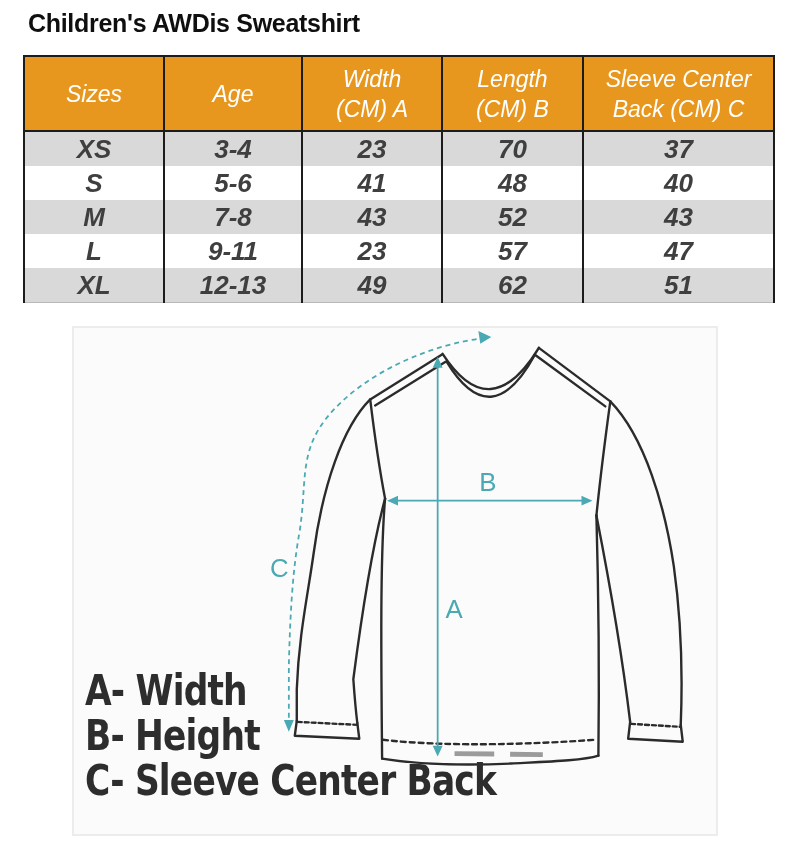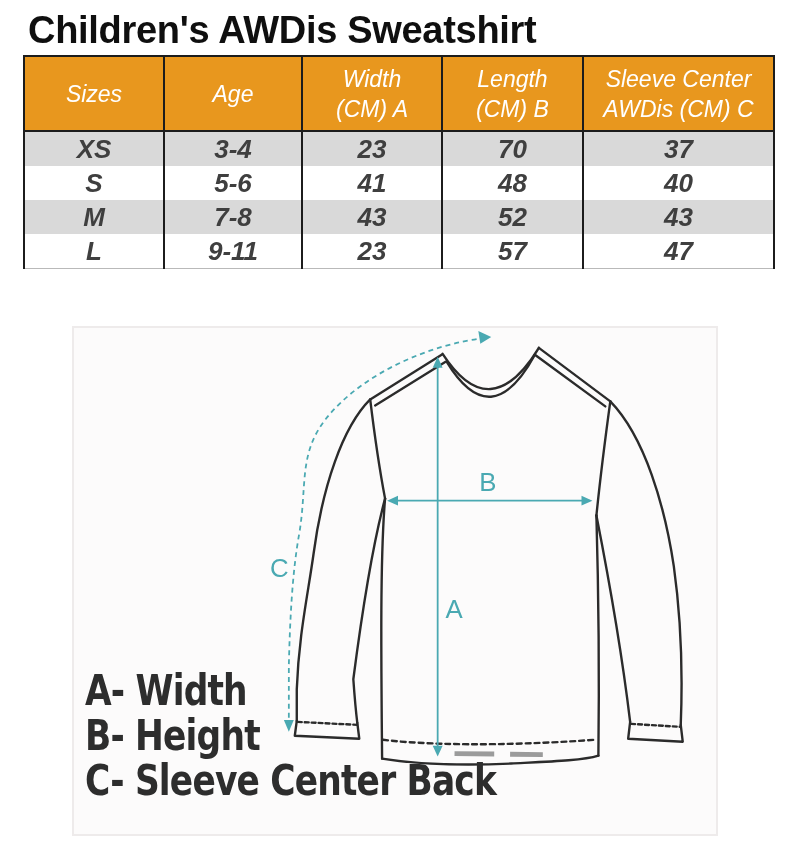--- a/index.html
+++ b/index.html
@@ -1,20 +1,20 @@
 <!DOCTYPE html>
 <html style="--header-bg: #E8971E; --header-text: #FFFFFF; --row-alt-bg: #D9D9D9; --cell-text: #3F3F3F; --table-border: #1C1C1C; --measure-teal: #4AA9B2; --outline-dark: #2B2B2B;"><head>
 <meta charset="utf-8">
 <style>
   html,body{margin:0;padding:0;background:#ffffff;}
   .page{position:relative;width:800px;height:857px;background:#fff;overflow:hidden;
         font-family:"Liberation Sans", sans-serif;}
 
   
-  .title{position:absolute;left:28px;top:9px;margin:0;font-size:38px;font-weight:bold;
+  .title{position:absolute;left:28px;top:9px;margin:0;font-size:25px;font-weight:bold;
          color:#0f0f0f;letter-spacing:-0.3px;}
 
   
   .size-table{position:absolute;left:23px;top:55px;width:750px;border-collapse:collapse;
               table-layout:fixed;font-style:italic;}
   .size-table th{background:var(--header-bg);color:var(--header-text);font-weight:400;
                  font-size:23px;border:2px solid var(--table-border);height:73px;
                  padding:0;vertical-align:middle;line-height:30px;}
   .size-table td{font-size:26px;font-weight:bold;color:var(--cell-text);text-align:center;
                  height:34px;padding:0;border-left:2px solid var(--table-border);
@@ -62,21 +62,21 @@
         <th>
           <div>Width</div>
           <div>(CM) A</div>
         </th>
         <th>
           <div>Length</div>
           <div>(CM) B</div>
         </th>
         <th>
           <div>Sleeve Center</div>
-          <div>AWDis (CM) C</div>
+          <div>Back (CM) C</div>
         </th>
       </tr>
     </thead>
     <tbody>
       <tr>
         <td>XS</td>
         <td>3-4</td>
         <td>23</td>
         <td>70</td>
         <td>37</td>
@@ -94,20 +94,27 @@
         <td>43</td>
         <td>52</td>
         <td>43</td>
       </tr>
       <tr>
         <td>L</td>
         <td>9-11</td>
         <td>23</td>
         <td>57</td>
         <td>47</td>
+      </tr>
+      <tr>
+        <td>XL</td>
+        <td>12-13</td>
+        <td>49</td>
+        <td>62</td>
+        <td>51</td>
       </tr>
     </tbody>
   </table>
 
   <div class="diagram">
     <svg viewBox="0 0 646 510">
 
       <g stroke="#2b2b2b" stroke-width="2.4" fill="none" stroke-linecap="round" stroke-linejoin="round">
 
         <path d="M 371 26 Q 419 100 468 20"></path>

